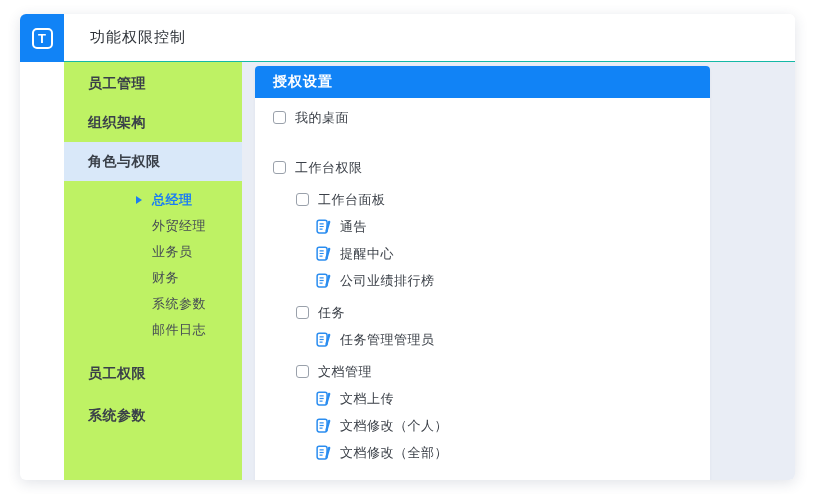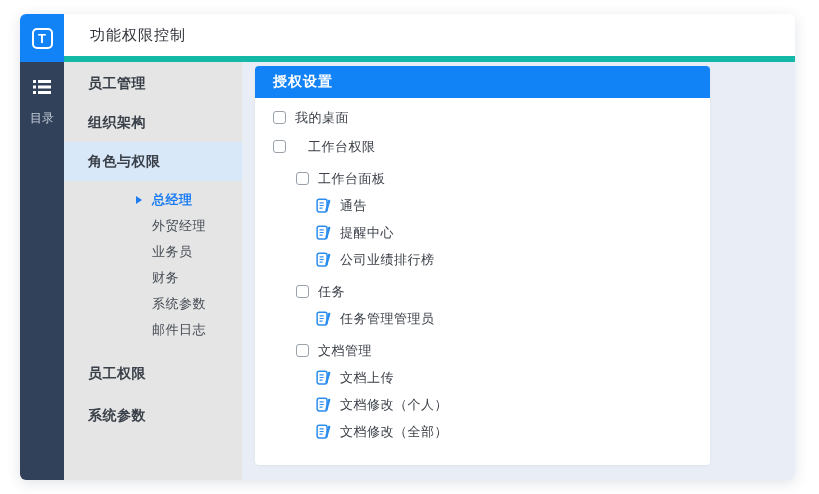--- a/index.html
+++ b/index.html
@@ -20,29 +20,29 @@
     border-radius:6px;overflow:hidden;background:#fff;
     box-shadow:0 3px 14px rgba(40,60,90,.14);
     display:grid;grid-template-columns:44px 178px 1fr;grid-template-rows:48px 1fr;
   }
   
   .logo-cell{grid-column:1;grid-row:1;background:var(--brand_blue);
     display:flex;align-items:center;justify-content:center;}
   .logo-glyph{width:21px;height:21px;border:2px solid #fff;border-radius:5px;
     color:#fff;font-weight:bold;font-size:13px;line-height:17px;text-align:center;}
   .topbar{grid-column:2 / span 2;grid-row:1;background:#fff;display:flex;align-items:center;
-    border-bottom:6px solid #14b8a6;}
+    border-bottom:1px solid #14b8a6;}
   .topbar .title{padding-left:26px;font-size:15px;color:var(--text_dark);letter-spacing:1px;}
   
   .rail{grid-column:1;grid-row:2;background:var(--sidebar_navy);
     display:flex;flex-direction:column;align-items:center;padding-top:18px;}
   .rail-icon{width:18px;height:14px;display:block;}
   .rail-label{margin-top:16px;color:#c6cdd8;font-size:12px;}
   
-  .menu{grid-column:2;grid-row:2;background:#e5e5e5;padding-top:2px;overflow:hidden;}
+  .menu{grid-column:2;grid-row:2;background:#bef264;padding-top:2px;overflow:hidden;}
   .m-top{height:39px;display:flex;align-items:center;padding-left:24px;
     font-size:14px;font-weight:600;color:var(--text_menu);cursor:pointer;letter-spacing:.5px;}
   .m-top.selected{background:var(--selected_item_bg);}
   .roles{margin:6px 0 8px 10px;}
   .m-sub{height:26px;display:flex;align-items:center;padding-left:78px;
     position:relative;font-size:13px;color:#454b54;cursor:pointer;letter-spacing:.5px;}
   .m-sub .caret{position:absolute;left:62px;top:50%;margin-top:-4px;width:0;height:0;
     border-left:6px solid var(--link_blue);border-top:4px solid transparent;border-bottom:4px solid transparent;}
   .m-sub.active{color:var(--link_blue);font-weight:600;}
   .m-bottom .m-top{height:34px;margin-top:8px;}
@@ -51,51 +51,38 @@
   .content{grid-column:3;grid-row:2;background:var(--content_bg);padding:4px 0 0 13px;}
   .card{width:455px;background:#fff;border-radius:4px;overflow:hidden;
     box-shadow:0 1px 3px rgba(60,80,110,.06);}
   .card-header{height:32px;background:var(--brand_blue);color:#fff;font-size:14px;
     font-weight:600;display:flex;align-items:center;padding-left:18px;letter-spacing:1px;}
   .card-body{padding:6px 12px 20px 0;}
   .t-row{height:27px;display:flex;align-items:center;font-size:13px;color:#3b4048;letter-spacing:.5px;}
   .t-row.lvl1{padding-left:18px;}
   .t-row.lvl2{padding-left:41px;margin-top:5px;}
   .t-row.lvl3{padding-left:61px;}
-  .t-row.lvl1:not(:first-child){margin-top:2px;gap:13px;}
+  .t-row.lvl1:not(:first-child){margin-top:23px;}
   .cb{width:13px;height:13px;border:1px solid #9aa1ab;border-radius:3px;background:#fff;
     margin-right:9px;flex:none;cursor:pointer;}
   .doc-ic{width:15px;height:15px;margin-right:9px;flex:none;display:block;}
 </style>
 </head>
 <body>
 
 <div class="app">
 
   <div class="logo-cell">
     <div class="logo-glyph">T</div>
   </div>
 
   <div class="topbar">
     <span class="title">功能权限控制</span>
   </div>
 
-  <div class="rail">
-    <span>
-      <svg class="rail-icon" viewBox="0 0 18 14">
-        <rect x="0" y="0" width="3" height="3" fill="#fff"></rect>
-          <rect x="5" y="0" width="13" height="3" fill="#fff"></rect>
-        <rect x="0" y="5.5" width="3" height="3" fill="#fff"></rect>
-          <rect x="5" y="5.5" width="13" height="3" fill="#fff"></rect>
-        <rect x="0" y="11" width="3" height="3" fill="#fff"></rect>
-          <rect x="5" y="11" width="13" height="3" fill="#fff"></rect>
-      </svg>
-    </span>
-    <span class="rail-label">目录</span>
-  </div>
 
   <div class="menu" id="menu-list">
       <div class="m-top">
         <span>员工管理</span>
       </div>
       <div class="m-top">
         <span>组织架构</span>
       </div>
       <div class="m-top selected">
         <span>角色与权限</span>

